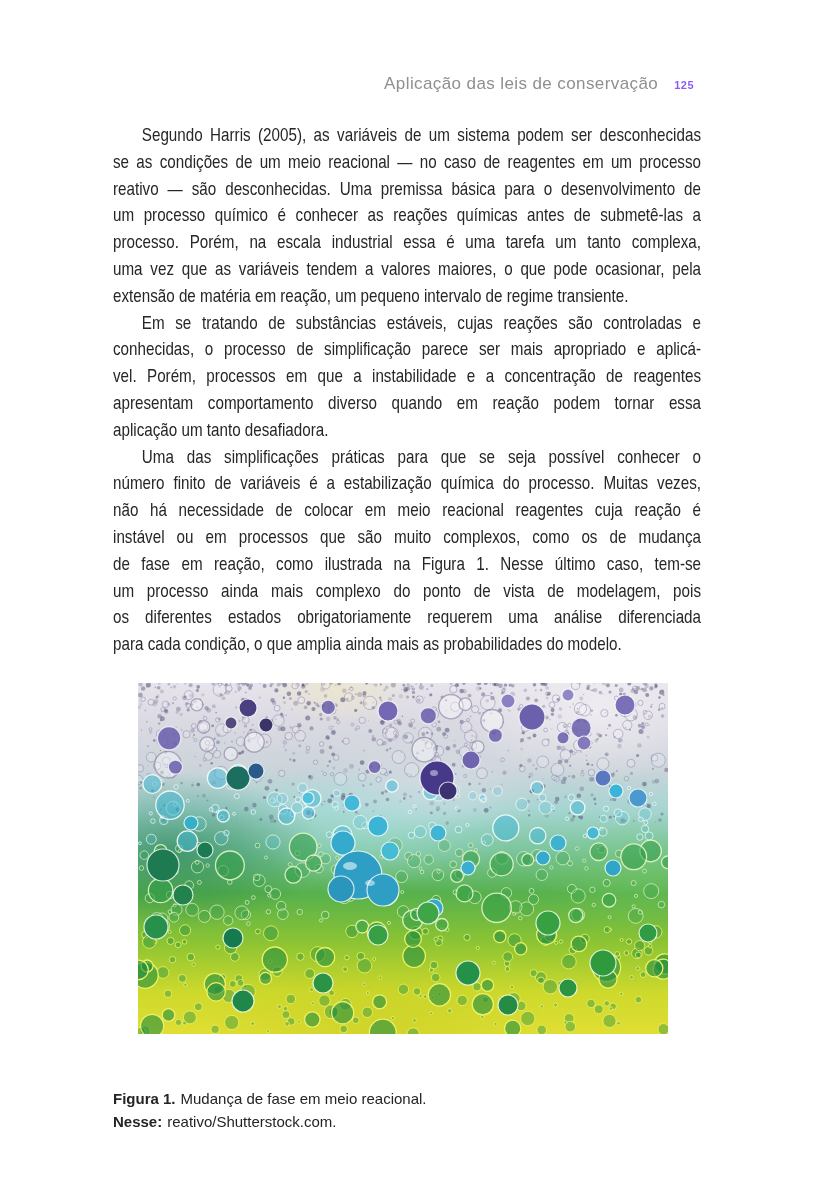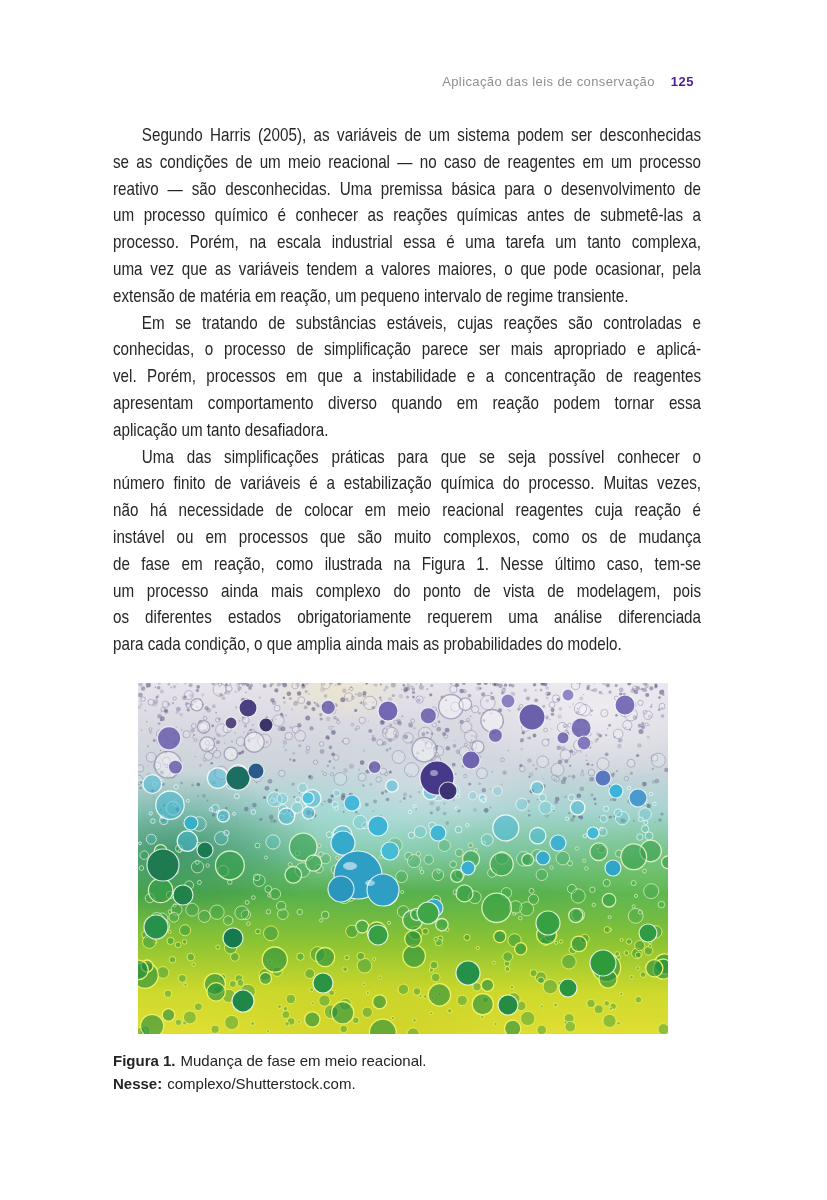--- a/index.html
+++ b/index.html
@@ -4,36 +4,36 @@
 <style>
   html,body{margin:0;padding:0;}
   body{
     width:827px;height:1200px;background:#ffffff;position:relative;
     font-family:"Liberation Sans",sans-serif;color:#262626;overflow:hidden;
   }
   .page-header{
     position:absolute;top:74px;left:113px;width:581px;
     display:flex;justify-content:flex-end;align-items:baseline;gap:16px;
   }
-  .running-title{font-size:13px;color:#8f8f8f;letter-spacing:.4px;}
-  .page-number{font-size:13px;font-weight:bold;color:#4c1d95;letter-spacing:.5px;}
+  .running-title{font-size:17px;color:#8f8f8f;letter-spacing:.4px;}
+  .page-number{font-size:11px;font-weight:bold;color:#8b5cf6;letter-spacing:.5px;}
   .body-text{
     position:absolute;top:122px;left:113px;width:735px;
     transform:scaleX(0.8);transform-origin:0 0;
     font-size:19px;line-height:26.8px;color:#262626;
   }
   .line{text-align:justify;text-align-last:justify;}
   .line.indent{text-indent:36px;}
   .line.last{text-align-last:left;}
   .figure-photo{
     position:absolute;top:683px;left:138px;width:530px;height:351px;overflow:hidden;
   }
   .figure-photo svg{position:absolute;left:0;top:0;display:block;}
   .figure-caption{
-    position:absolute;top:1049px;left:113px;width:600px;
+    position:absolute;top:1087px;left:113px;width:600px;
     font-size:15px;line-height:23px;color:#242424;
   }
   .cap-label{font-weight:bold;margin-right:5px;}
 </style>
 </head>
 <body>
 
 <div class="page-header">
   <span class="running-title">Aplicação das leis de conservação</span>
   <span class="page-number">125</span>
@@ -1452,15 +1452,15 @@
       <ellipse cx="232" cy="200" rx="5" ry="3" fill="rgba(255,255,255,0.5)"></ellipse>
       <ellipse cx="296" cy="90" rx="4" ry="3" fill="rgba(255,255,255,0.45)"></ellipse>
     </svg>
 </div>
 
 <div class="figure-caption">
   <div>
     <span class="cap-label">Figura 1.</span><span>Mudança de fase em meio reacional.</span>
   </div>
   <div>
-    <span class="cap-label">Nesse:</span><span>complexo/Shutterstock.com.</span>
+    <span class="cap-label">Nesse:</span><span>reativo/Shutterstock.com.</span>
   </div>
 </div>
 
 </body></html>

